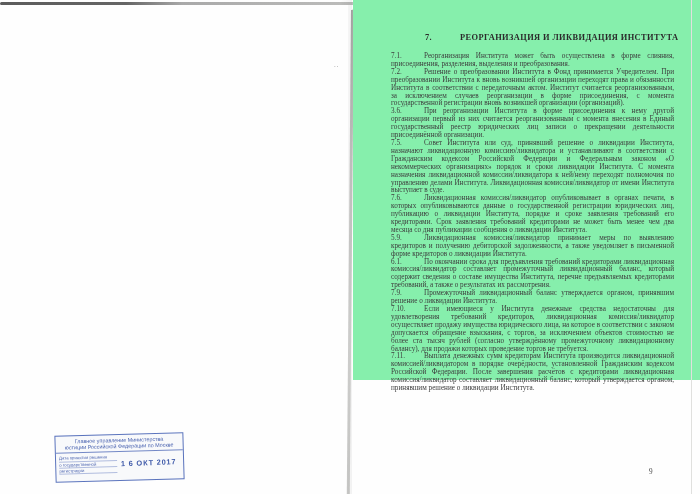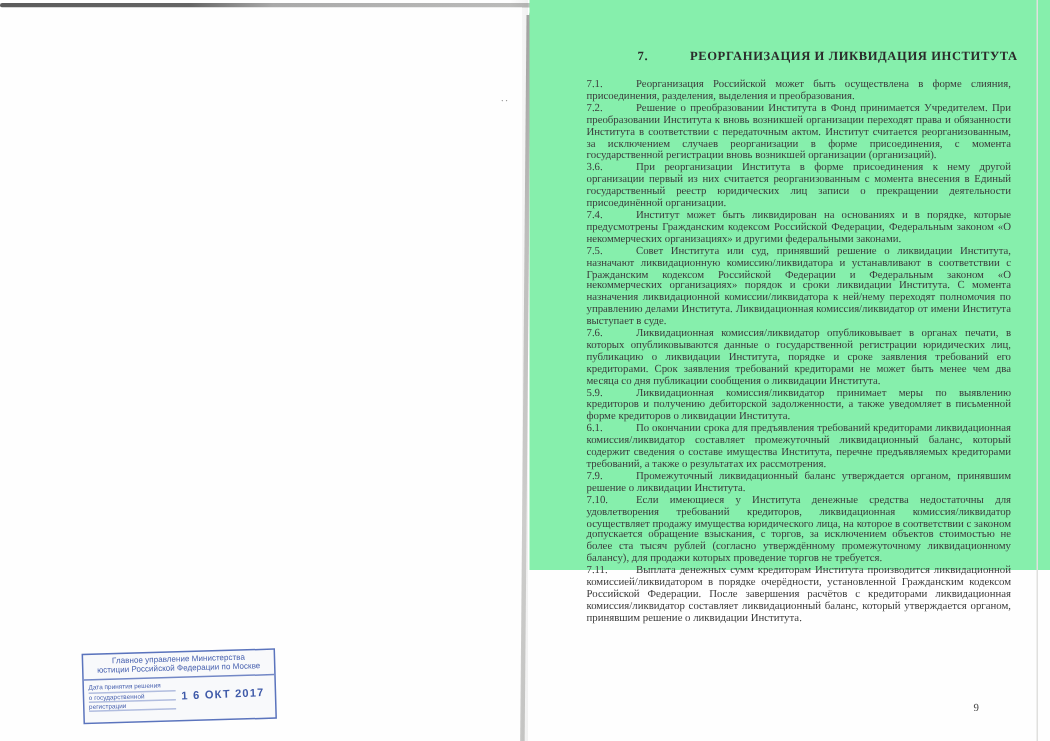--- a/index.html
+++ b/index.html
@@ -99,24 +99,23 @@
   <div class="curl"></div>
 
   <div class="page-right">
     <div class="page-right-edge"></div>
 
     <div class="title-row">
       <span class="tnum">7.</span><span class="ttext">РЕОРГАНИЗАЦИЯ И ЛИКВИДАЦИЯ ИНСТИТУТА</span>
     </div>
 
     <div class="body">
-      <p class="para"><span class="pnum">7.1.</span><span>Реорганизация Российской может быть осуществлена в форме слияния, присоединения, разделения, выделения и преобразования.</span></p>
+      <p class="para"><span class="pnum">7.1.</span><span>Реорганизация Института может быть осуществлена в форме слияния, присоединения, разделения, выделения и преобразования.</span></p>
       <p class="para"><span class="pnum">7.2.</span><span>Решение о преобразовании Института в Фонд принимается Учредителем. При преобразовании Института к вновь возникшей организации переходят права и обязанности Института в соответствии с передаточным актом. Институт считается реорганизованным, за исключением случаев реорганизации в форме присоединения, с момента государственной регистрации вновь возникшей организации (организаций).</span></p>
       <p class="para"><span class="pnum">3.6.</span><span>При реорганизации Института в форме присоединения к нему другой организации первый из них считается реорганизованным с момента внесения в Единый государственный реестр юридических лиц записи о прекращении деятельности присоединённой организации.</span></p>
-      <p class="para"><span class="pnum">7.4.</span><span>Институт может быть ликвидирован на основаниях и в порядке, которые предусмотрены Гражданским кодексом Российской Федерации, Федеральным законом «О некоммерческих организациях» и другими федеральными законами.</span></p>
       <p class="para"><span class="pnum">7.5.</span><span>Совет Института или суд, принявший решение о ликвидации Института, назначают ликвидационную комиссию/ликвидатора и устанавливают в соответствии с Гражданским кодексом Российской Федерации и Федеральным законом «О некоммерческих организациях» порядок и сроки ликвидации Института. С момента назначения ликвидационной комиссии/ликвидатора к ней/нему переходят полномочия по управлению делами Института. Ликвидационная комиссия/ликвидатор от имени Института выступает в суде.</span></p>
       <p class="para"><span class="pnum">7.6.</span><span>Ликвидационная комиссия/ликвидатор опубликовывает в органах печати, в которых опубликовываются данные о государственной регистрации юридических лиц, публикацию о ликвидации Института, порядке и сроке заявления требований его кредиторами. Срок заявления требований кредиторами не может быть менее чем два месяца со дня публикации сообщения о ликвидации Института.</span></p>
       <p class="para"><span class="pnum">5.9.</span><span>Ликвидационная комиссия/ликвидатор принимает меры по выявлению кредиторов и получению дебиторской задолженности, а также уведомляет в письменной форме кредиторов о ликвидации Института.</span></p>
       <p class="para"><span class="pnum">6.1.</span><span>По окончании срока для предъявления требований кредиторами ликвидационная комиссия/ликвидатор составляет промежуточный ликвидационный баланс, который содержит сведения о составе имущества Института, перечне предъявляемых кредиторами требований, а также о результатах их рассмотрения.</span></p>
       <p class="para"><span class="pnum">7.9.</span><span>Промежуточный ликвидационный баланс утверждается органом, принявшим решение о ликвидации Института.</span></p>
       <p class="para"><span class="pnum">7.10.</span><span>Если имеющиеся у Института денежные средства недостаточны для удовлетворения требований кредиторов, ликвидационная комиссия/ликвидатор осуществляет продажу имущества юридического лица, на которое в соответствии с законом допускается обращение взыскания, с торгов, за исключением объектов стоимостью не более ста тысяч рублей (согласно утверждённому промежуточному ликвидационному балансу), для продажи которых проведение торгов не требуется.</span></p>
       <p class="para"><span class="pnum">7.11.</span><span>Выплата денежных сумм кредиторам Института производится ликвидационной комиссией/ликвидатором в порядке очерёдности, установленной Гражданским кодексом Российской Федерации. После завершения расчётов с кредиторами ликвидационная комиссия/ликвидатор составляет ликвидационный баланс, который утверждается органом, принявшим решение о ликвидации Института.</span></p>
     </div>
 
     <div class="pageno">9</div>

